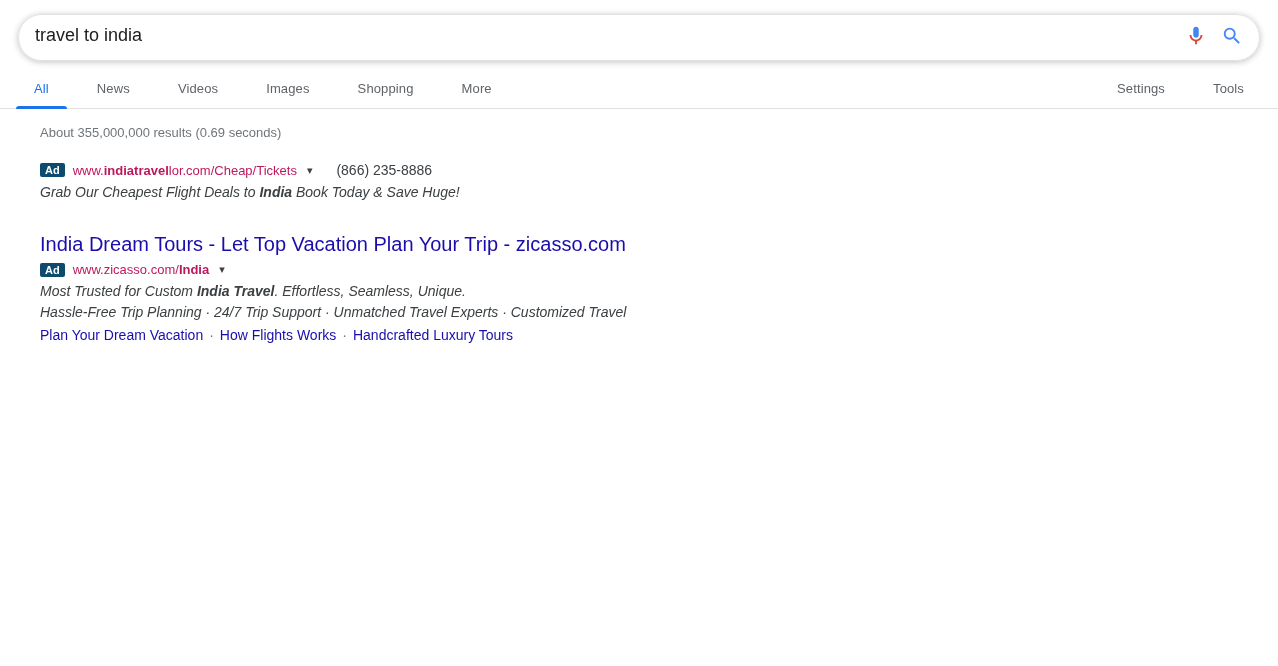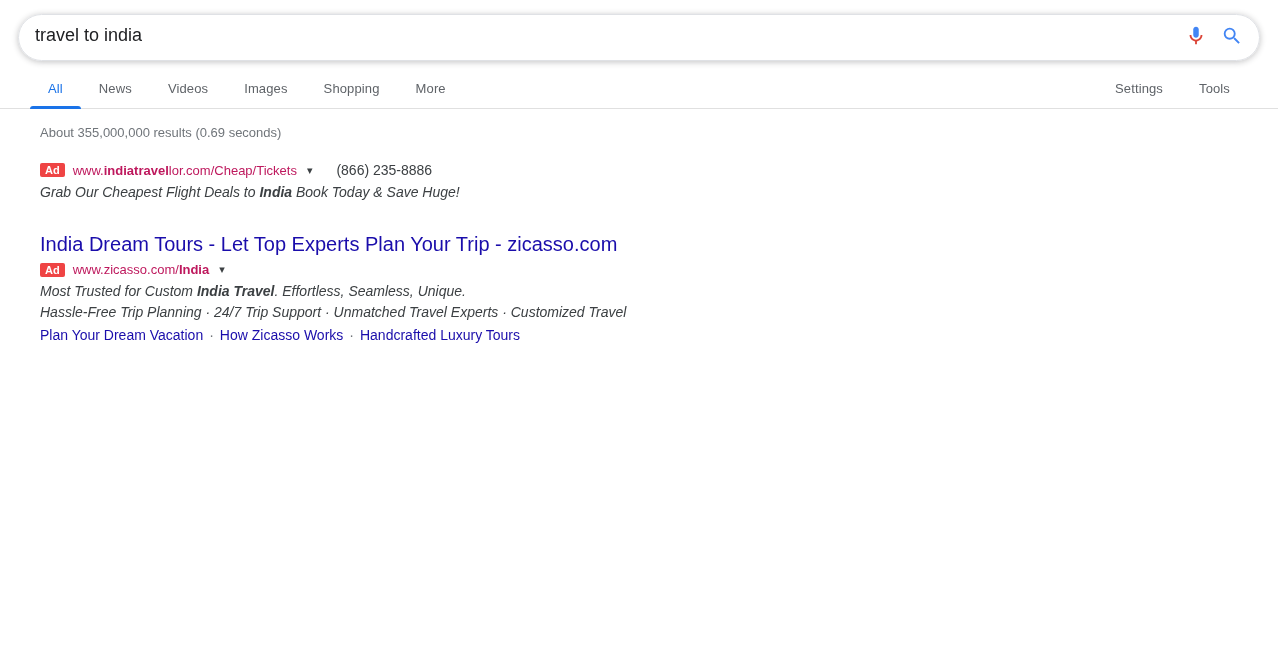--- a/index.html
+++ b/index.html
@@ -37,24 +37,24 @@
     
     .mic-icon svg { width: 22px; height: 22px; }
 
     
     .search-icon-btn svg { width: 22px; height: 22px; }
 
     
     .nav-tabs {
       display: flex;
       align-items: center;
-      padding: 0 30px;
+      padding: 0 16px;
       border-bottom: 1px solid #e0e0e0;
       margin-top: 8px;
-      gap: 0;
+      gap: 12px;
     }
     .nav-tab {
       padding: 12px 18px;
       font-size: 13px;
       color: #5f6368;
       cursor: pointer;
       position: relative;
       white-space: nowrap;
       letter-spacing: 0.01em;
     }
@@ -99,21 +99,21 @@
       margin-bottom: 5px;
       font-weight: normal;
     }
     .ad-url-row {
       display: flex;
       align-items: center;
       gap: 8px;
       margin-bottom: 4px;
     }
     .ad-badge {
-      background: #ef4444;
+      background: #0c4a6e;
       color: white;
       font-size: 11px;
       font-weight: bold;
       padding: 1px 5px;
       border-radius: 2px;
     }
     .ad-url {
       color: #be185d;
       font-size: 13px;
     }
@@ -200,33 +200,33 @@
       </span>
       <span class="dropdown-arrow">▾</span>
       <span class="ad-phone">(866) 235-8886</span>
     </div>
     <div class="ad-desc">
       Grab Our Cheapest Flight Deals to <strong>India</strong> Book Today &amp; Save Huge!
     </div>
   </div>
 
   <div class="ad-result">
-    <div class="ad-title">India Dream Tours - Let Top Experts Plan Your Trip - zicasso.com</div>
+    <div class="ad-title">India Dream Tours - Let Top Vacation Plan Your Trip - zicasso.com</div>
     <div class="ad-url-row">
       <span class="ad-badge">Ad</span>
       <span class="ad-url">
         www.zicasso.com/<strong>India</strong>
       </span>
       <span class="dropdown-arrow">▾</span>
     </div>
     <div class="ad-desc">
       Most Trusted for Custom <strong>India Travel</strong>. Effortless, Seamless, Unique.
     </div>
     <div class="ad-desc">Hassle-Free Trip Planning · 24/7 Trip Support · Unmatched Travel Experts · Customized Travel</div>
     <div class="ad-links">
       <span class="ad-link">Plan Your Dream Vacation</span>
       <span class="ad-link-sep">·</span>
-      <span class="ad-link">How Zicasso Works</span>
+      <span class="ad-link">How Flights Works</span>
       <span class="ad-link-sep">·</span>
       <span class="ad-link">Handcrafted Luxury Tours</span>
     </div>
   </div>
 </div>
 
 </body></html>

